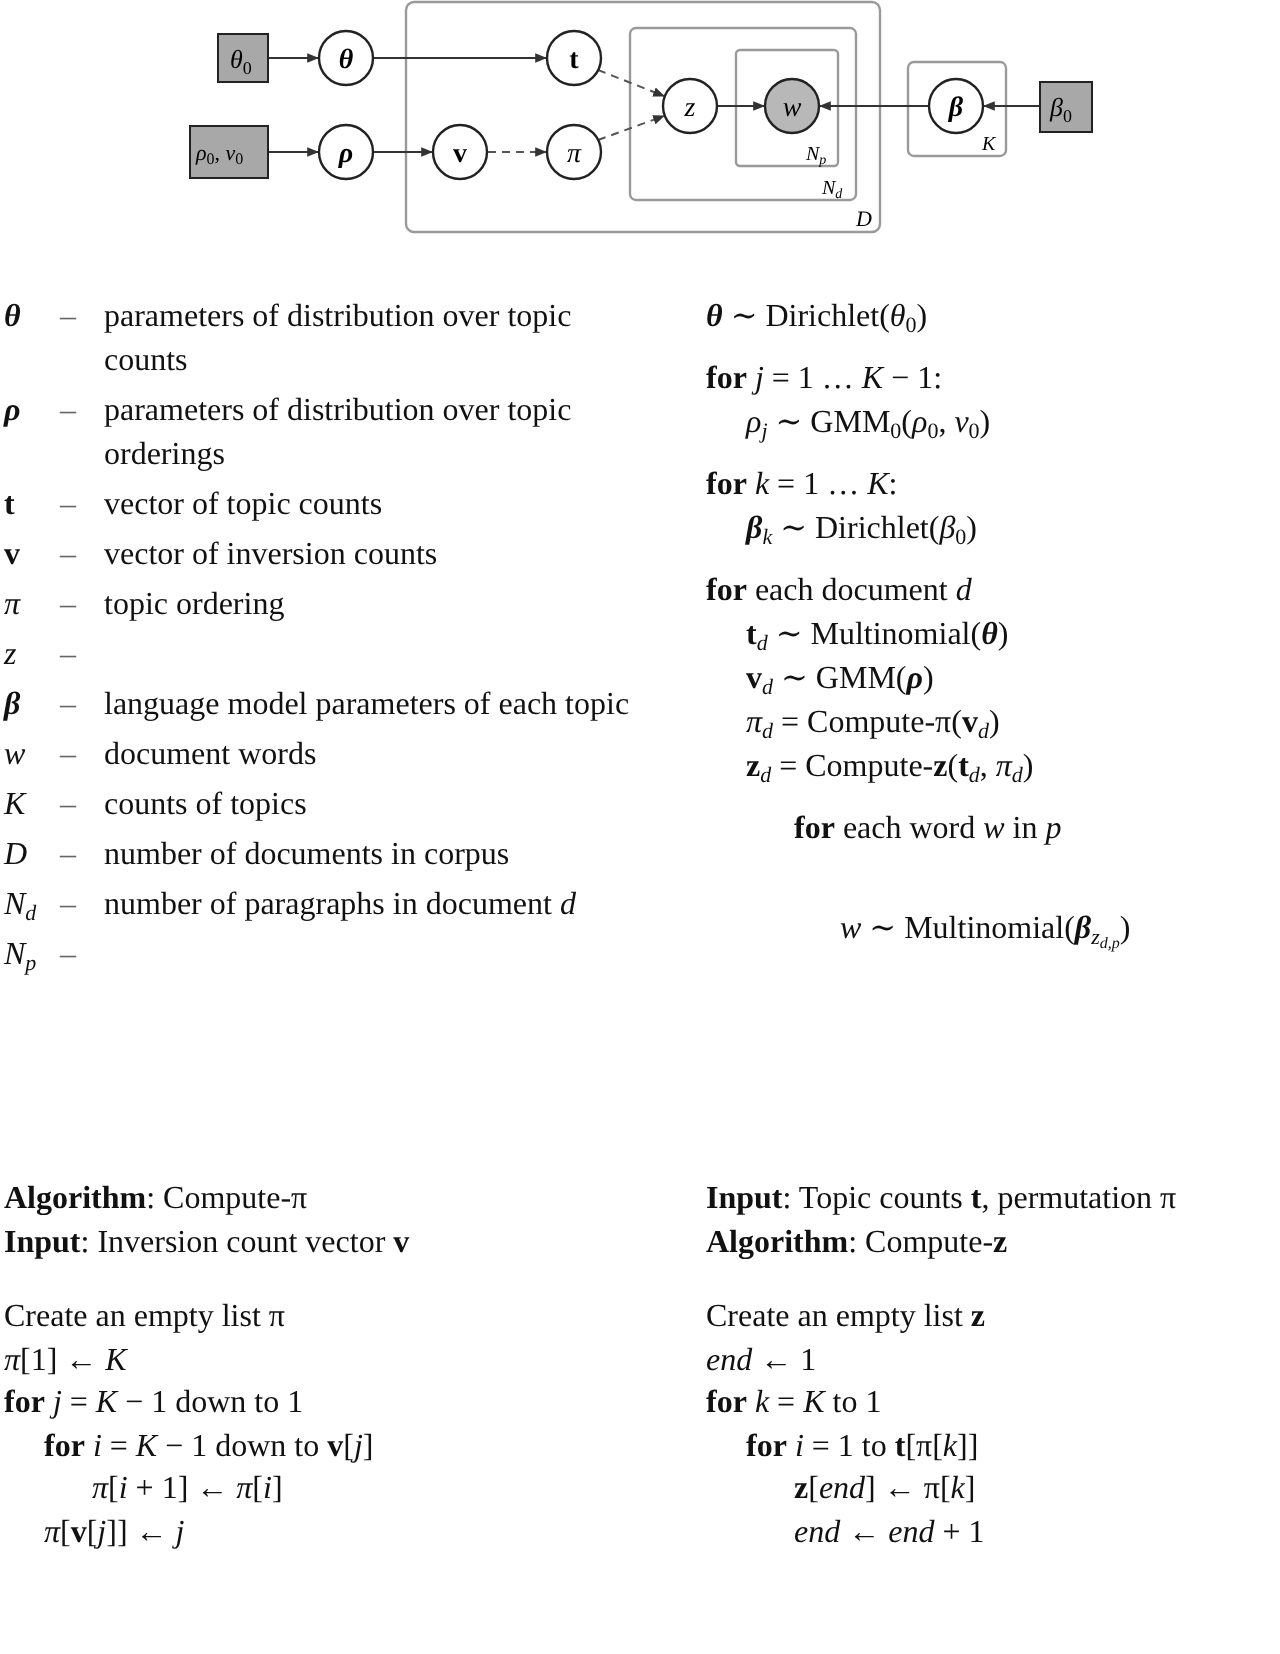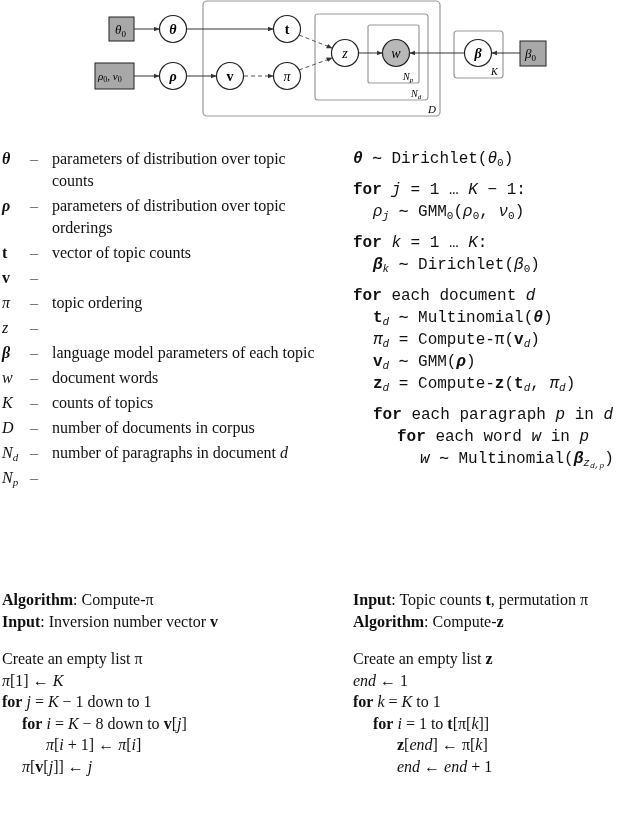--- a/index.html
+++ b/index.html
@@ -14,25 +14,25 @@
   .bi { font-weight: bold; font-style: italic; }
   sub { font-size: 11px; vertical-align: -3px; line-height: 0; }
   
   .legend { position: absolute; left: 2px; top: 148px; width: 320px; }
   .lg-row { display: flex; line-height: 22px; margin-bottom: 3px; }
   .lg-sym { width: 28px; flex: none; }
   .lg-dash { width: 22px; flex: none; color: #666; }
   .lg-desc { flex: 1; }
   
   .gen { position: absolute; left: 353px; top: 148px; width: 287px; line-height: 22px; }
-  .gen .line { white-space: nowrap; font-family: Liberation Mono, monospace; }
+  .gen .line { white-space: nowrap; }
   .gap { height: 9px; }
   .ind1 { padding-left: 20px; }
   .ind2 { padding-left: 44px; }
-  .ind3 { padding-left: 67px; }
+  .ind3 { padding-left: 67px; margin-top: 28px; }
   
   .alg { position: absolute; top: 589px; line-height: 21.5px; white-space: nowrap; }
   .alg .gap2 { height: 16px; }
 </style>
 </head>
 <body>
 
 <svg id="diagram" viewBox="0 0 640 120" xmlns="http://www.w3.org/2000/svg">
   <defs>
     <marker id="arr" viewBox="0 0 10 10" refX="9" refY="5" markerWidth="6" markerHeight="6" orient="auto">
@@ -120,20 +120,21 @@
     <span class="lg-desc">parameters of distribution over topic orderings</span>
   </div>
   <div class="lg-row">
     <span class="lg-sym bd">t</span>
     <span class="lg-dash">–</span>
     <span class="lg-desc">vector of topic counts</span>
   </div>
   <div class="lg-row">
     <span class="lg-sym bd">v</span>
     <span class="lg-dash">–</span>
+    <span class="lg-desc">vector of inversion counts</span>
   </div>
   <div class="lg-row">
     <span class="lg-sym it">π</span>
     <span class="lg-dash">–</span>
     <span class="lg-desc">topic ordering</span>
   </div>
   <div class="lg-row">
     <span class="lg-sym it">z</span>
     <span class="lg-dash">–</span>
   </div>
@@ -172,37 +173,36 @@
   <div class="line"><span class="bi">θ</span><span> ∼  Dirichlet(</span><span class="it">θ</span><sub>0</sub><span>)</span></div>
   <div class="gap"></div>
   <div class="line"><span class="bd">for</span><span class="it"> j</span><span> = 1 … </span><span class="it">K</span><span> − 1:</span></div>
   <div class="line ind1"><span class="it">ρ</span><sub class="it">j</sub><span> ∼  GMM</span><sub>0</sub><span>(</span><span class="it">ρ</span><sub>0</sub><span>, </span><span class="it">ν</span><sub>0</sub><span>)</span></div>
   <div class="gap"></div>
   <div class="line"><span class="bd">for</span><span class="it"> k</span><span> = 1 … </span><span class="it">K</span><span>:</span></div>
   <div class="line ind1"><span class="bi">β</span><sub class="it">k</sub><span> ∼  Dirichlet(</span><span class="it">β</span><sub>0</sub><span>)</span></div>
   <div class="gap"></div>
   <div class="line"><span class="bd">for</span><span> each document </span><span class="it">d</span></div>
   <div class="line ind1"><span class="bd">t</span><sub class="it">d</sub><span> ∼  Multinomial(</span><span class="bi">θ</span><span>)</span></div>
+  <div class="line ind1"><span class="bd">v</span><sub class="it">d</sub><span> ∼  GMM(</span><span class="bi">ρ</span><span>)</span></div>
   <div class="line ind1"><span class="it">π</span><sub class="it">d</sub><span> =  Compute-π(</span><span class="bd">v</span><sub class="it">d</sub><span>)</span></div>
-  <div class="line ind1"><span class="bd">v</span><sub class="it">d</sub><span> ∼  GMM(</span><span class="bi">ρ</span><span>)</span></div>
   <div class="line ind1"><span class="bd">z</span><sub class="it">d</sub><span> =  Compute-</span><span class="bd">z</span><span>(</span><span class="bd">t</span><sub class="it">d</sub><span>, </span><span class="it">π</span><sub class="it">d</sub><span>)</span></div>
   <div class="gap"></div>
-  <div class="line ind1"><span class="bd">for</span><span> each paragraph </span><span class="it">p</span><span> in </span><span class="it">d</span></div>
   <div class="line ind2"><span class="bd">for</span><span> each word </span><span class="it">w</span><span> in </span><span class="it">p</span></div>
   <div class="line ind3"><span class="it">w</span><span> ∼ Multinomial(</span><span class="bi">β</span><sub class="it"><span>z</span><span style="font-size:8px;vertical-align:-2px">d,p</span></sub><span>)</span></div>
 </div>
 
 <div class="alg" style="left:2px;">
   <div><span class="bd">Algorithm</span><span>: Compute-π</span></div>
-  <div><span class="bd">Input</span><span>: Inversion number vector </span><span class="bd">v</span></div>
+  <div><span class="bd">Input</span><span>: Inversion count vector </span><span class="bd">v</span></div>
   <div class="gap2"></div>
   <div>Create an empty list π</div>
   <div><span class="it">π</span><span>[1] ← </span><span class="it">K</span></div>
   <div><span class="bd">for</span><span class="it"> j</span><span> = </span><span class="it">K</span><span> − 1 down to 1</span></div>
-  <div class="ind1"><span class="bd">for</span><span class="it"> i</span><span> = </span><span class="it">K</span><span> − 8 down to </span><span class="bd">v</span><span>[</span><span class="it">j</span><span>]</span></div>
+  <div class="ind1"><span class="bd">for</span><span class="it"> i</span><span> = </span><span class="it">K</span><span> − 1 down to </span><span class="bd">v</span><span>[</span><span class="it">j</span><span>]</span></div>
   <div class="ind2"><span class="it">π</span><span>[</span><span class="it">i</span><span> + 1] ← </span><span class="it">π</span><span>[</span><span class="it">i</span><span>]</span></div>
   <div class="ind1"><span class="it">π</span><span>[</span><span class="bd">v</span><span>[</span><span class="it">j</span><span>]] ← </span><span class="it">j</span></div>
   <div class="gap2"></div>
 </div>
 
 <div class="alg" style="left:353px;">
   <div><span class="bd">Input</span><span>: Topic counts </span><span class="bd">t</span><span>, permutation π</span></div>
   <div><span class="bd">Algorithm</span><span>: Compute-</span><span class="bd">z</span></div>
   <div class="gap2"></div>
   <div><span>Create an empty list </span><span class="bd">z</span></div>

